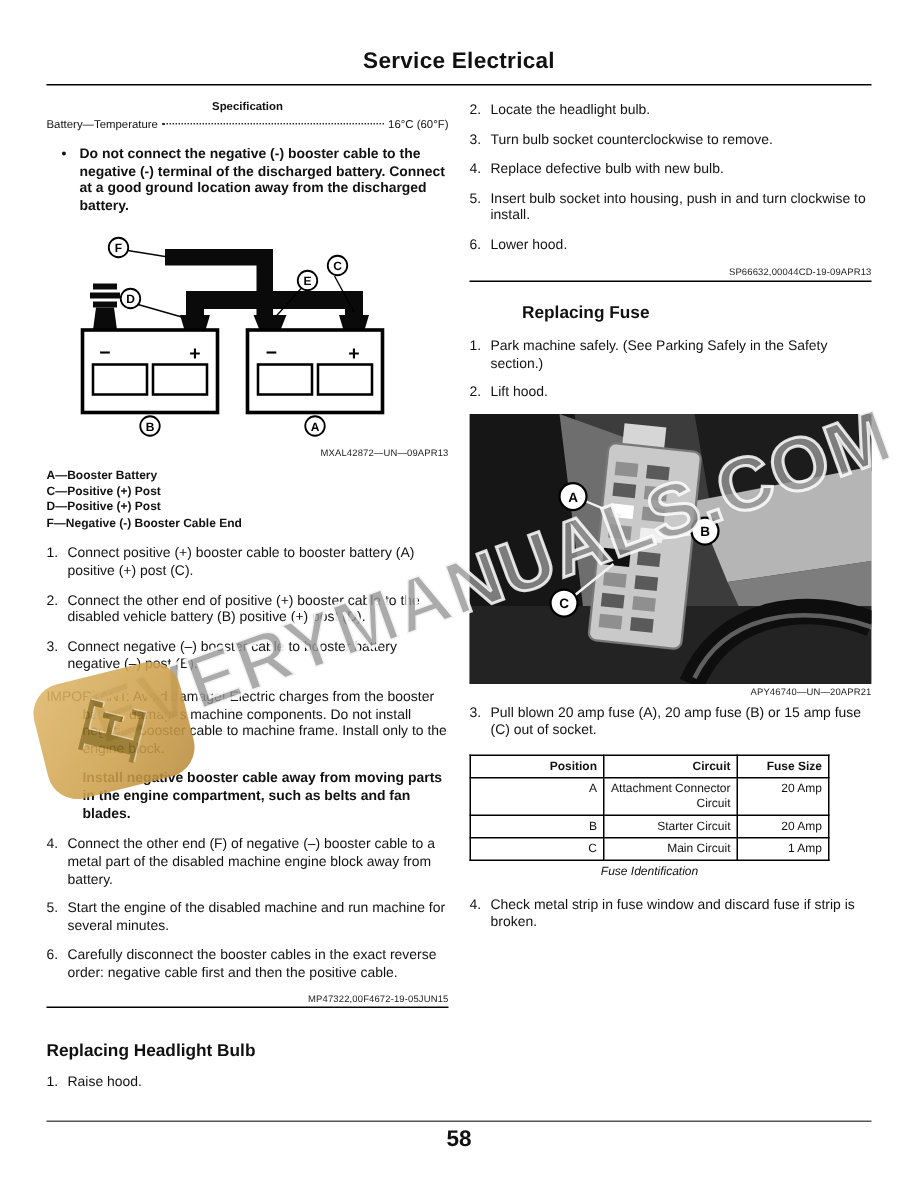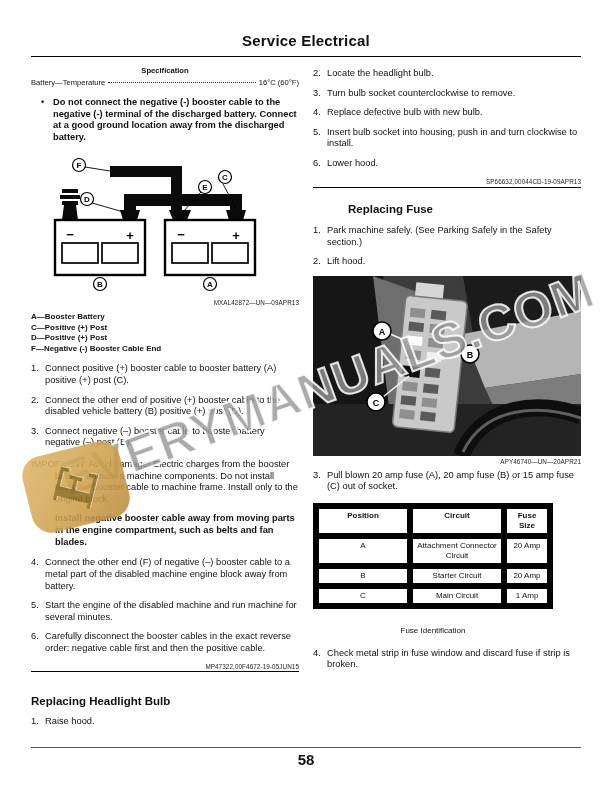--- a/index.html
+++ b/index.html
@@ -37,23 +37,23 @@
 
   .important{font-weight:normal;margin:10px 0 8px 0;padding-left:24px;text-indent:-24px;}
   .important2{font-weight:bold;margin:0 0 9px 0;padding-left:24px;}
 
   .sec-rule{border-top:1px solid #000;margin-top:1px;}
   .sub-head{font-size:11.5px;font-weight:bold;margin:22px 0 7px 0;}
   .sub-head.tight{margin:14px 0 7px 0;padding-left:35px;}
 
   .photo{margin-top:4px;display:block;}
   .fuse-table{border-collapse:collapse;width:240px;margin-top:10px;font-size:8px;}
-  .fuse-table th,.fuse-table td{border:6px solid #000000;padding:2px 4px;text-align:center;vertical-align:top;font-weight:normal;}
+  .fuse-table th,.fuse-table td{border:1px solid #000000;padding:2px 4px;text-align:right;vertical-align:top;font-weight:normal;}
   .fuse-table th{font-weight:bold;}
-  .tbl-caption{font-size:8px;text-align:center;width:240px;margin-top:17px;}
+  .tbl-caption{font-size:8px;font-style:italic;text-align:center;width:240px;margin-top:2px;}
 
   .footer{position:absolute;left:31px;right:31px;bottom:24px;}
   .footer .rule{border-top:1px solid #555;}
   .page-num{text-align:center;font-size:15px;font-weight:bold;margin-top:3px;}
 
   
   .watermark{
     position:absolute;left:62px;top:452px;width:600px;
     transform:rotate(-20deg);transform-origin:0 50%;
     font-size:50px;font-weight:bold;letter-spacing:1px;

